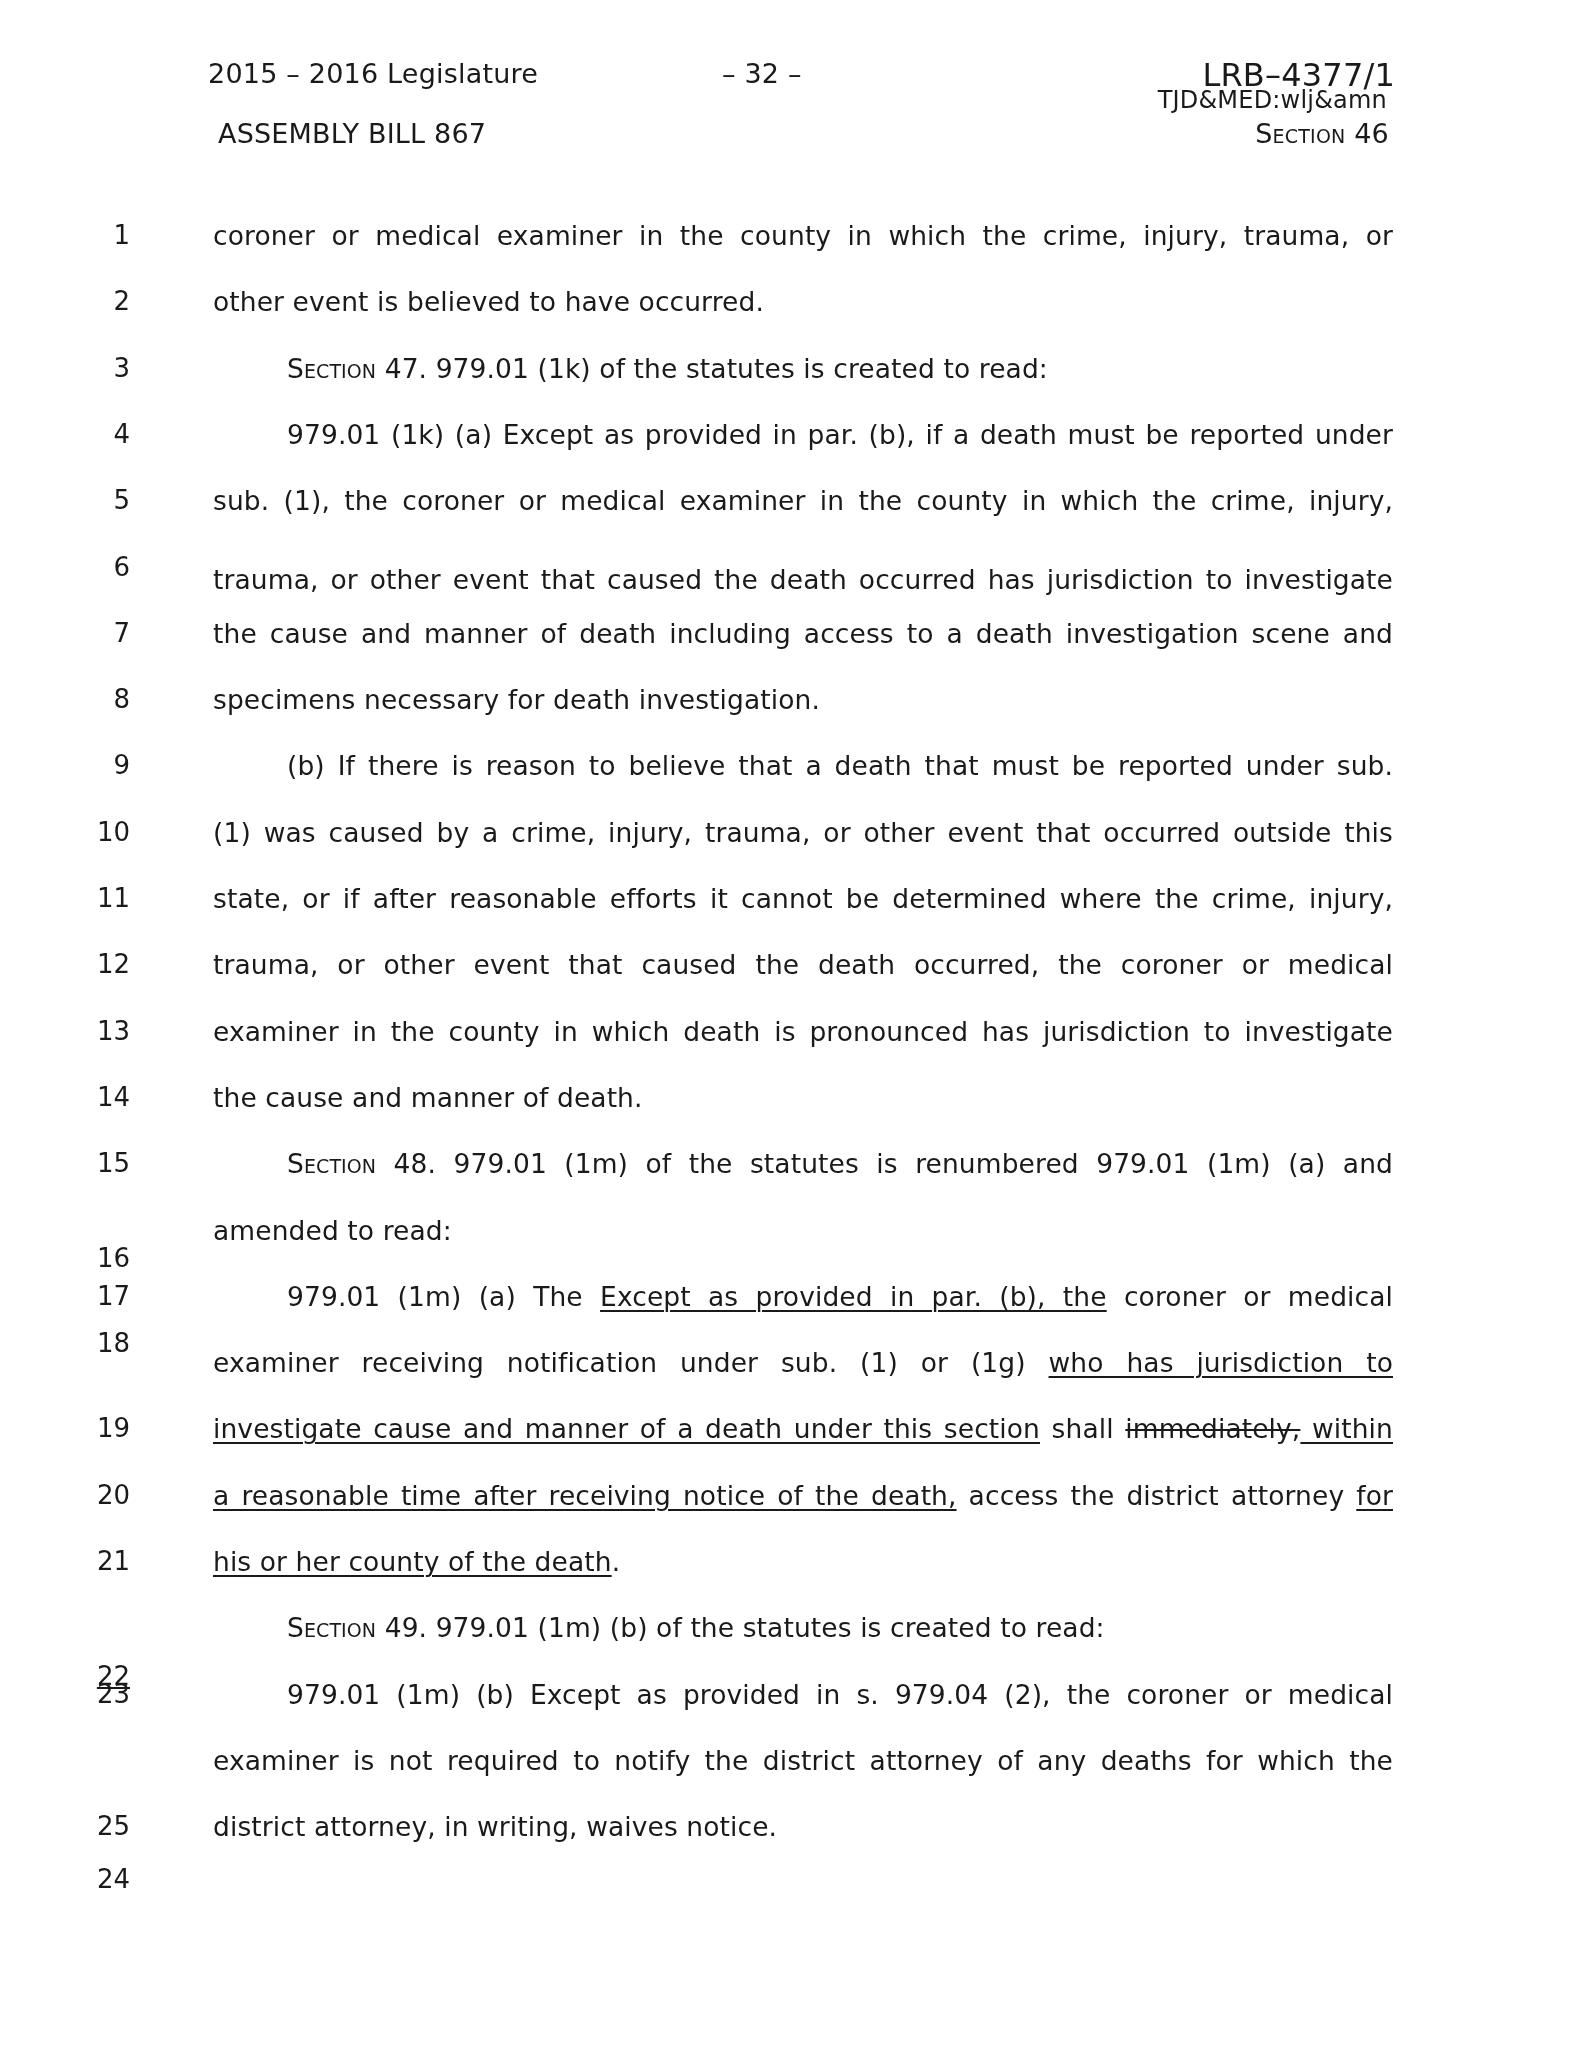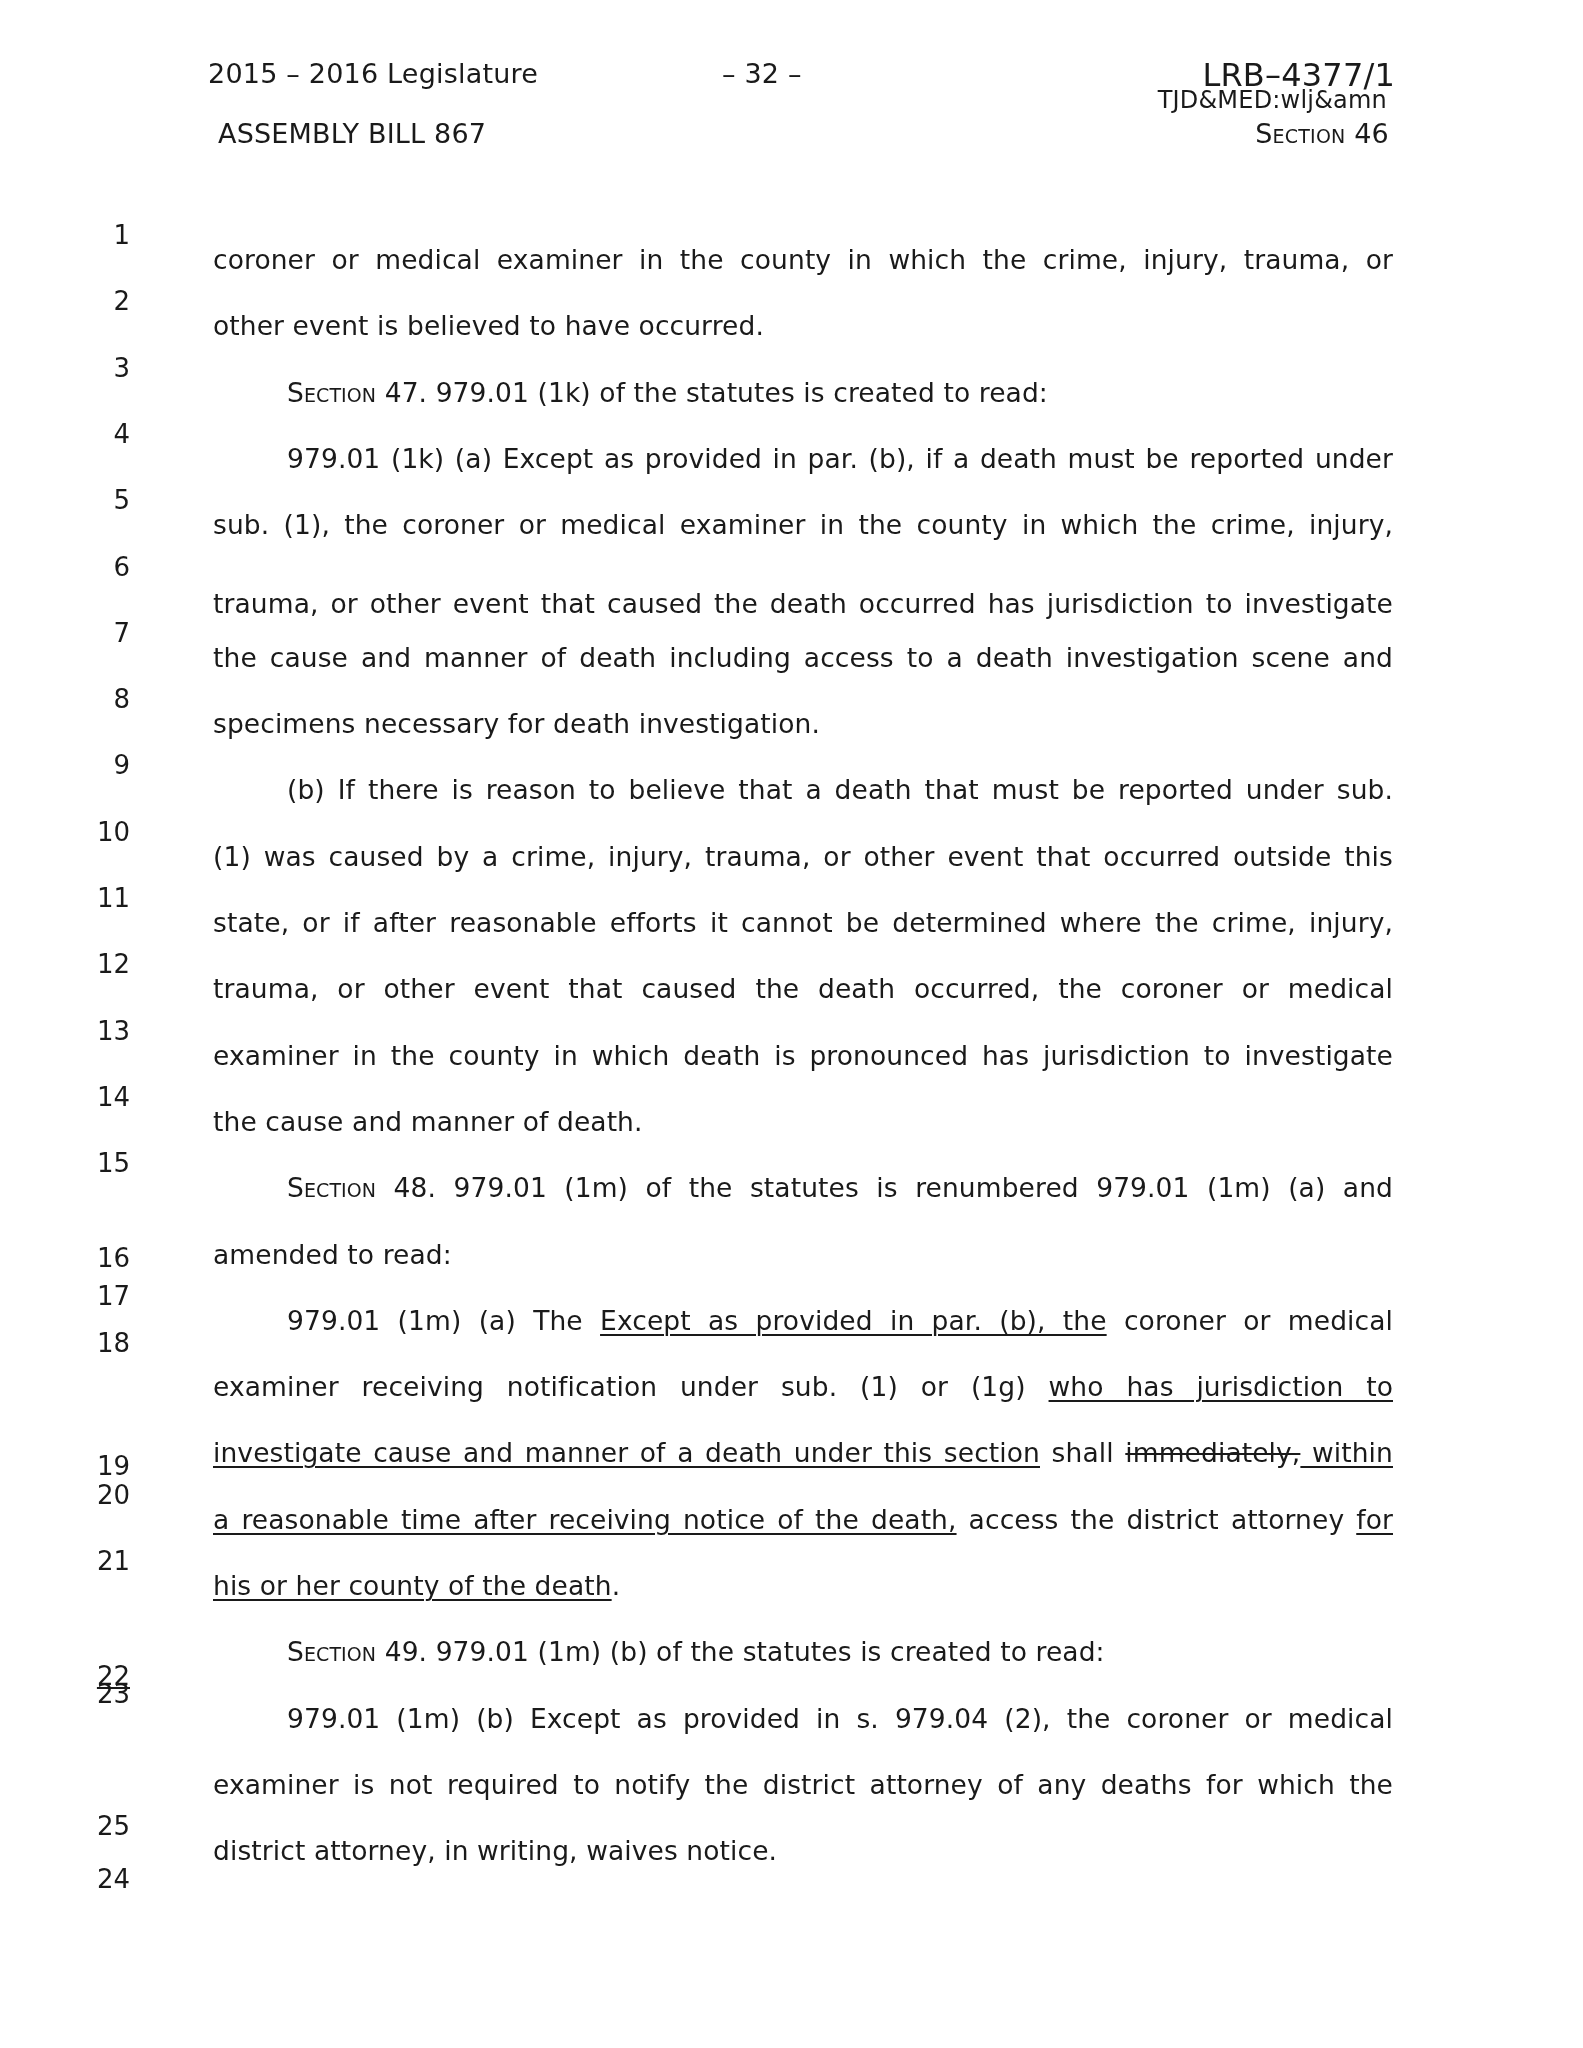--- a/index.html
+++ b/index.html
@@ -2,21 +2,21 @@
 <html><head>
 <meta charset="utf-8">
 <style>
   html, body { margin: 0; padding: 0; background: #ffffff; }
   body { width: 1583px; height: 2048px; position: relative; overflow: hidden;
          font-family: "DejaVu Sans", sans-serif; color: #1a1a1a; }
   .hdr { position: absolute; font-size: 27px; letter-spacing: 0.2px; white-space: nowrap; }
   .sc { font-variant: small-caps; }
   .ln { position: absolute; left: 60px; width: 70px; text-align: right; font-size: 26px; }
   .tx { position: absolute; left: 213px; width: 1180px; font-size: 26.5px; white-space: nowrap;
-        text-align: justify; text-align-last: justify; letter-spacing: 0.1px; margin-top: 24px; }
+        text-align: justify; text-align-last: justify; letter-spacing: 0.1px; }
   .tx.last { text-align-last: left; }
   .tx.ind { left: 287px; width: 1106px; }
   u { text-decoration: underline; text-underline-offset: 4px; text-decoration-thickness: 2px; }
   s { text-decoration: line-through; text-decoration-thickness: 2px; }
 </style>
 </head>
 <body>
 
 <div>
   <div class="hdr" style="left:208px;top:58px;">2015 – 2016  Legislature</div>
@@ -57,21 +57,21 @@
     <div class="ln" style="top: 1081.9px;">14</div>
     <div class="tx last" style="top: 1081.9px;"><span>the cause and manner of death.</span></div>
     <div class="ln" style="top: 1148.2px;">15</div>
     <div class="tx ind" style="top: 1148.2px;"><span class="sc">Section 48.</span><span>  979.01 (1m) of the statutes is renumbered 979.01 (1m) (a) and</span></div>
     <div class="ln" style="top: 1214.5px; margin-top: 28px;">16</div>
     <div class="tx last" style="top: 1214.5px;"><span>amended to read:</span></div>
     <div class="ln" style="top: 1280.8px;">17</div>
     <div class="tx ind" style="top: 1280.8px;"><span>979.01 (1m) (a)  The </span><u>Except as provided in par. (b), the</u><span> coroner or medical</span></div>
     <div class="ln" style="top: 1328px;">18</div>
     <div class="tx" style="top: 1347.1px;"><span>examiner receiving notification under sub. (1) or (1g) </span><u>who has jurisdiction to</u></div>
-    <div class="ln" style="top: 1451px;">19</div>
+    <div class="ln" style="top: 1413px;">19</div>
     <div class="tx" style="top: 1413.4px;"><u>investigate cause and manner of a death under this section</u><span> shall </span><s>immediately,</s><u> within</u></div>
     <div class="ln" style="top: 1479.7px;">20</div>
     <div class="tx" style="top: 1479.7px;"><u>a reasonable time after receiving notice of the death,</u><span> access the district attorney </span><u>for</u></div>
     <div class="ln" style="top: 1546px;">21</div>
     <div class="tx last" style="top: 1546px;"><u>his or her county of the death</u><span>.</span></div>
     <div class="ln" style="top: 1661px; text-decoration: underline;">22</div>
     <div class="tx ind last" style="top: 1612.3px;"><span class="sc">Section 49.</span><span>  979.01 (1m) (b) of the statutes is created to read:</span></div>
     <div class="ln" style="top: 1678.6px;">23</div>
     <div class="tx ind" style="top: 1678.6px;"><span>979.01 (1m) (b)  Except as provided in s. 979.04 (2), the coroner or medical</span></div>
     <div class="ln" style="top: 1828px; margin-top: 36px;">24</div>

